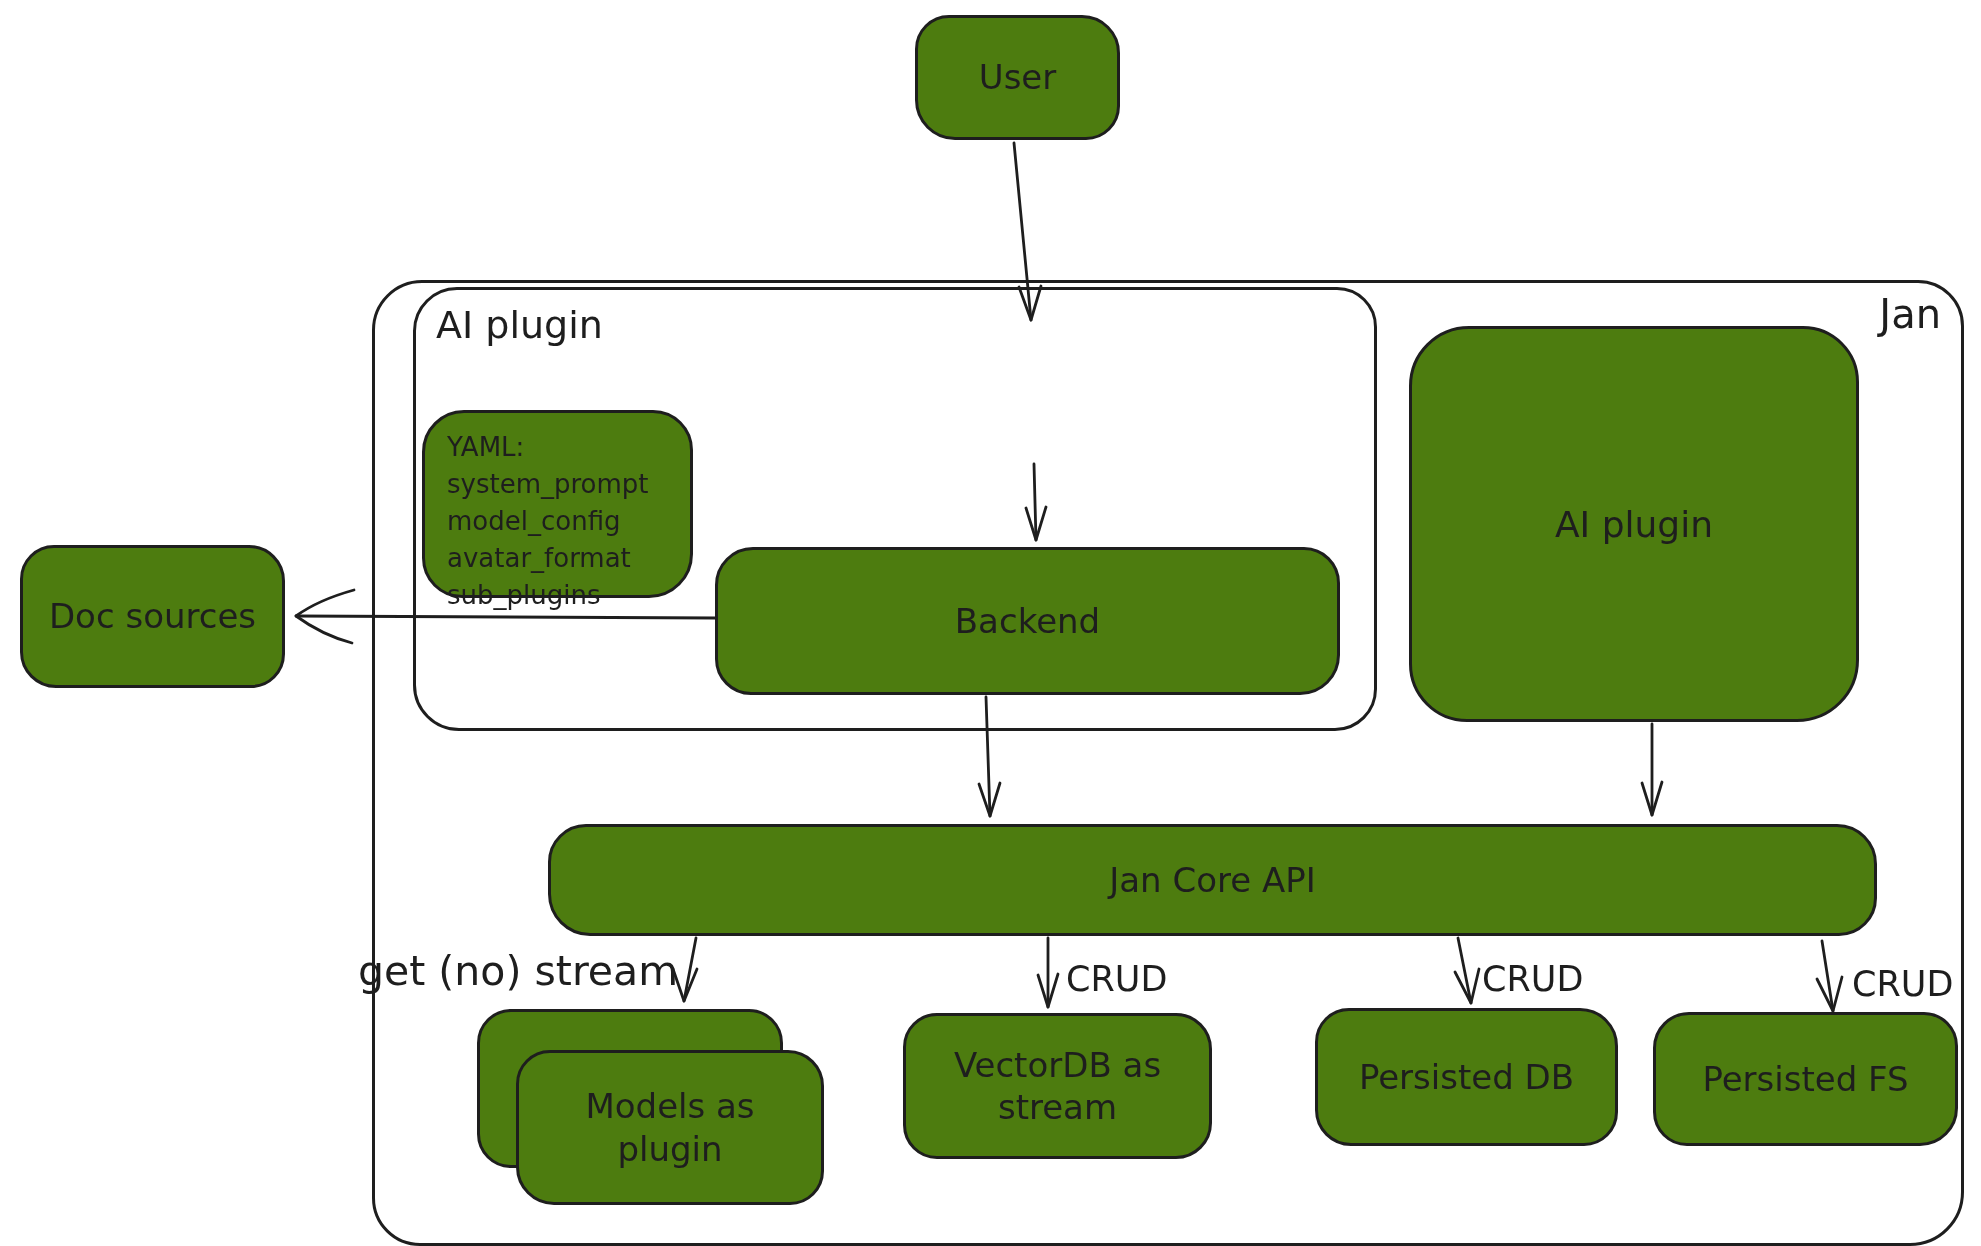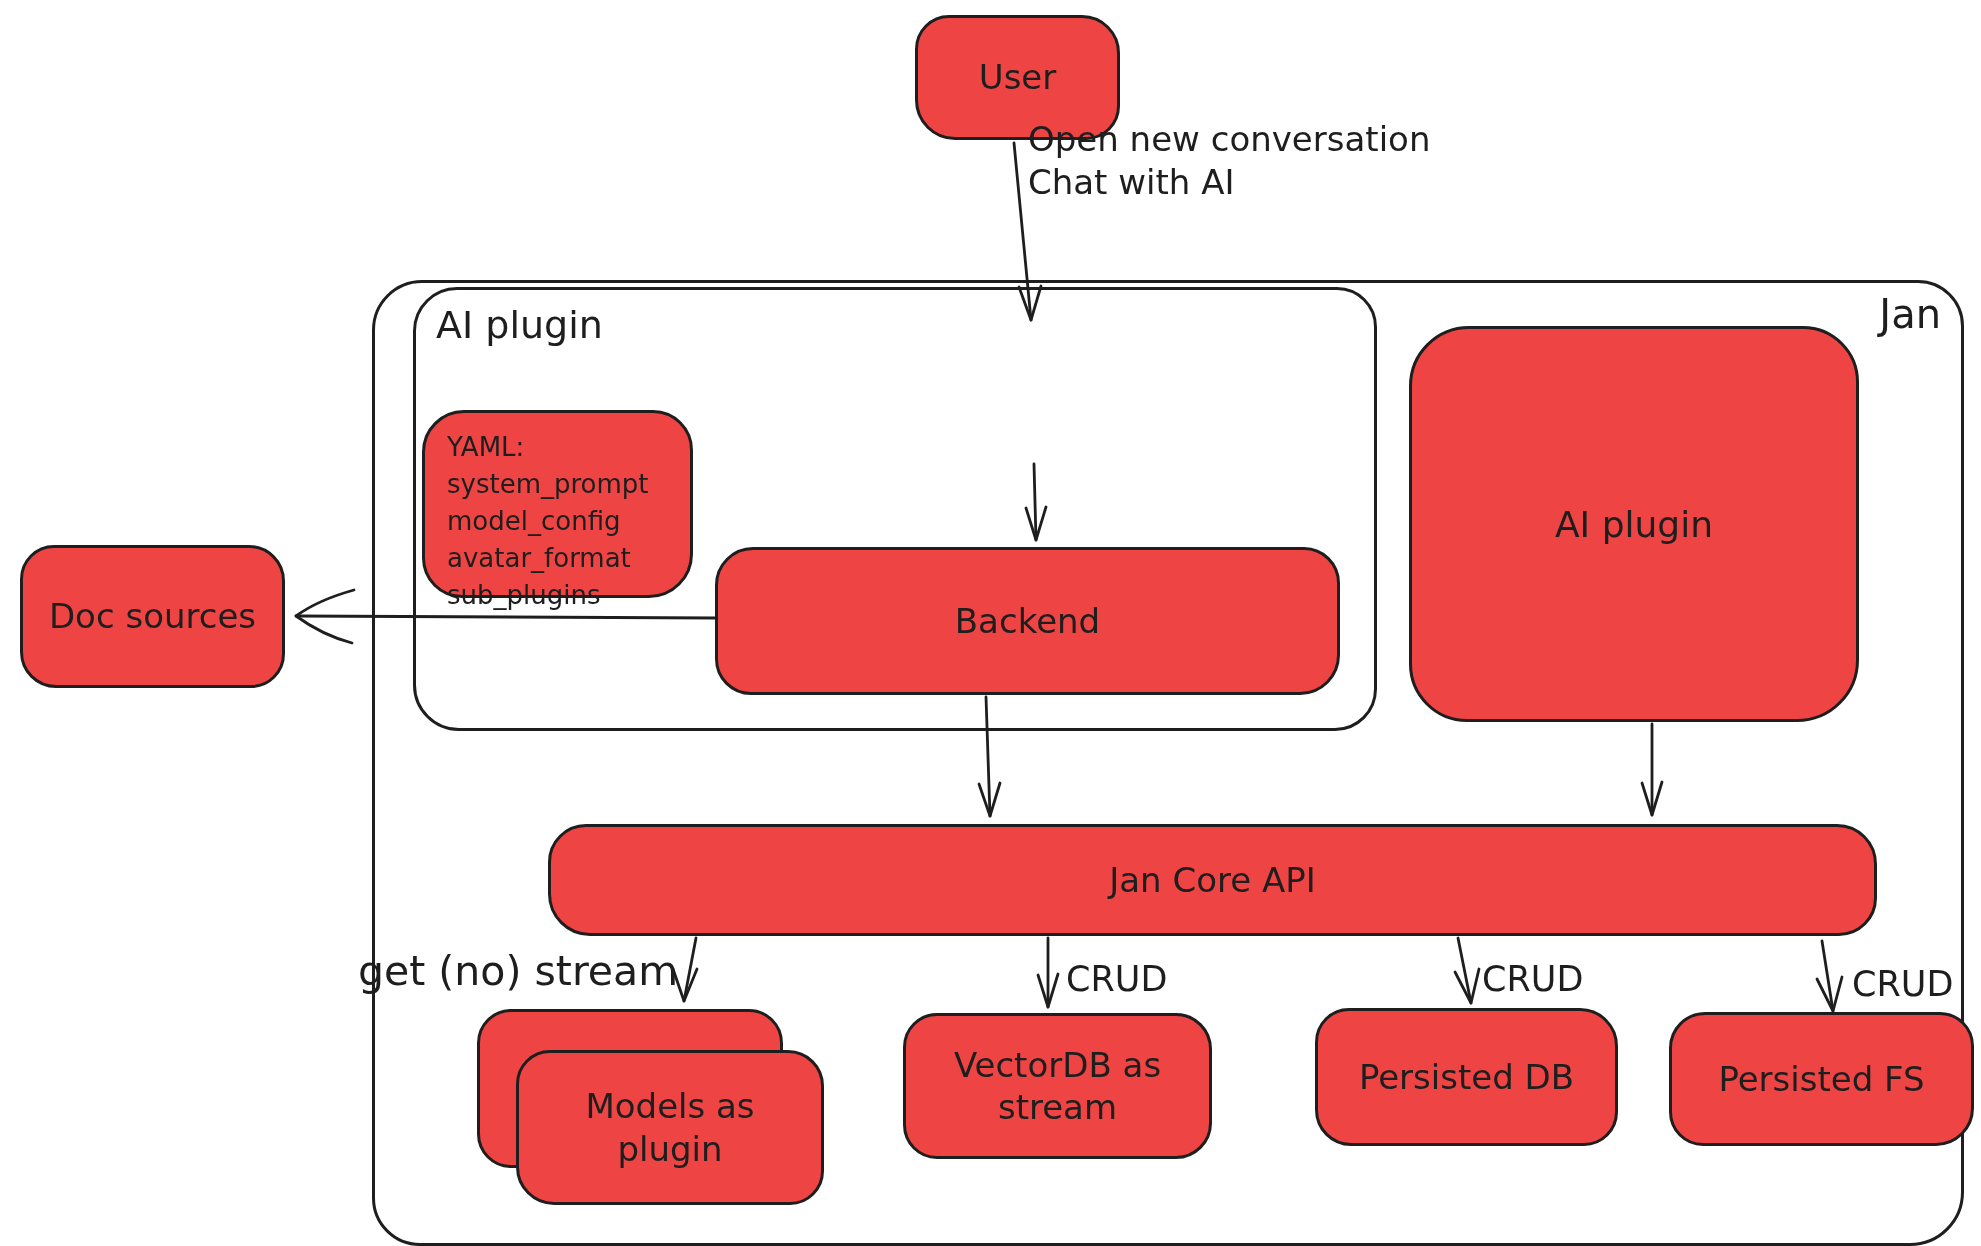--- a/index.html
+++ b/index.html
@@ -13,21 +13,21 @@
     height: 1246px;
     background: #ffffff;
     font-family: "DejaVu Sans", "Liberation Sans", sans-serif;
     color: #1e1e1e;
     overflow: hidden;
   }
   .node, .container-box {
     position: absolute;
     box-sizing: border-box;
     border: 3px solid #1e1e1e;
-    background: #ef4444;
+    background: #4d7c0f;
     display: flex;
     align-items: center;
     justify-content: center;
     text-align: center;
     font-size: 34px;
     line-height: 1.25;
     color: #1e1e1e;
   }
   .container-box {
     background: #ffffff;
@@ -46,21 +46,21 @@
                      font-size: 26px; line-height: 1.42; text-align: left;
                      align-items: flex-start; justify-content: flex-start;
                      flex-direction: column; padding: 16px 10px 10px 22px; }
   .ai-right-box    { left: 1409px; top: 326px;  width: 450px; height: 396px; border-radius: 60px 56px 62px 58px; }
   .doc-sources-box { left: 20px;   top: 545px;  width: 265px; height: 143px; border-radius: 34px 36px 34px 36px; }
   .core-api-box    { left: 548px;  top: 824px;  width: 1329px; height: 112px; border-radius: 38px 40px 38px 42px; }
   .models-back-box { left: 477px;  top: 1009px; width: 306px; height: 159px; border-radius: 34px; }
   .models-front-box{ left: 516px;  top: 1050px; width: 308px; height: 155px; border-radius: 34px 36px 34px 38px; }
   .vectordb-box    { left: 903px;  top: 1013px; width: 309px; height: 146px; border-radius: 34px 36px 36px 34px; }
   .pdb-box         { left: 1315px; top: 1008px; width: 303px; height: 138px; border-radius: 34px 38px 34px 36px; }
-  .pfs-box         { left: 1653px; top: 1012px; width: 305px; height: 134px; border-radius: 36px 34px 38px 34px; margin-left: 16px; }
+  .pfs-box         { left: 1653px; top: 1012px; width: 305px; height: 134px; border-radius: 36px 34px 38px 34px; }
 
   
   .jan-label {
     position: absolute; top: 6px; right: 20px;
     font-size: 40px;
   }
   .ai-left-label {
     position: absolute; top: 12px; left: 20px;
     font-size: 38px;
   }
@@ -196,20 +196,18 @@
       <path d="M 1458 938 L 1471 1003"></path>
       <path d="M 1455 972 L 1471 1003 L 1479 969"></path>
     </g>
 
     <g>
       <path d="M 1822 941 L 1833 1011"></path>
       <path d="M 1817 979 L 1833 1011 L 1842 977"></path>
     </g>
   </svg>
 
-  <div class="edge-label lbl-open-conv prelabel">Open new conversation
-Chat with AI</div>
   <div class="edge-label lbl-stream">get (no) stream</div>
   <div class="edge-label lbl-crud-1">CRUD</div>
   <div class="edge-label lbl-crud-2">CRUD</div>
   <div class="edge-label lbl-crud-3">CRUD</div>
 
 </div>
 
 </body></html>

